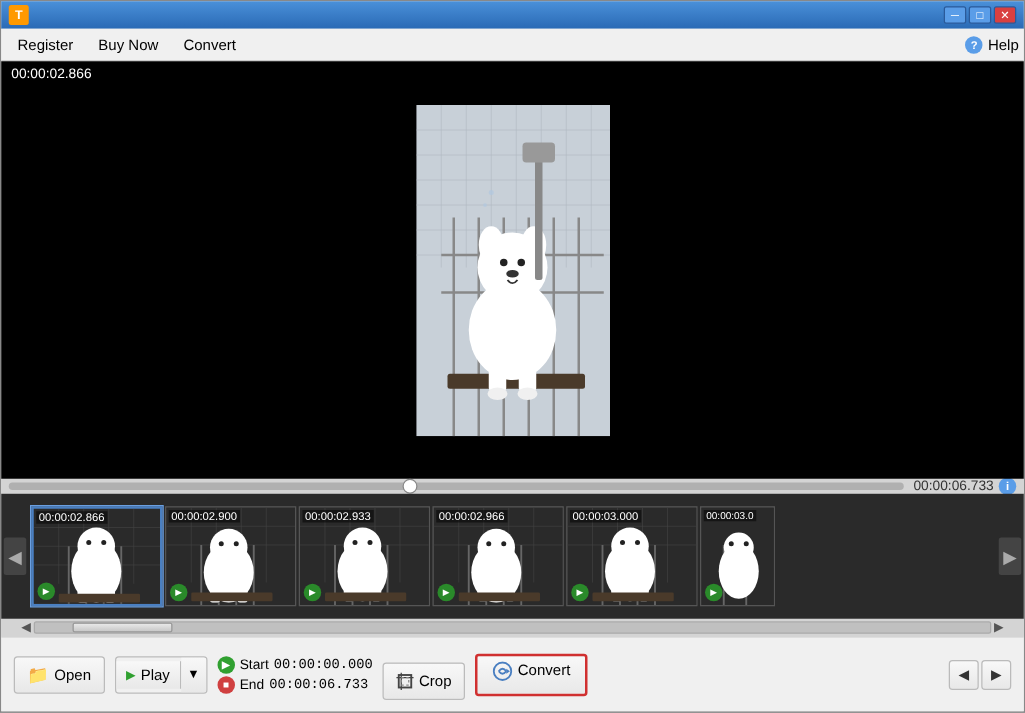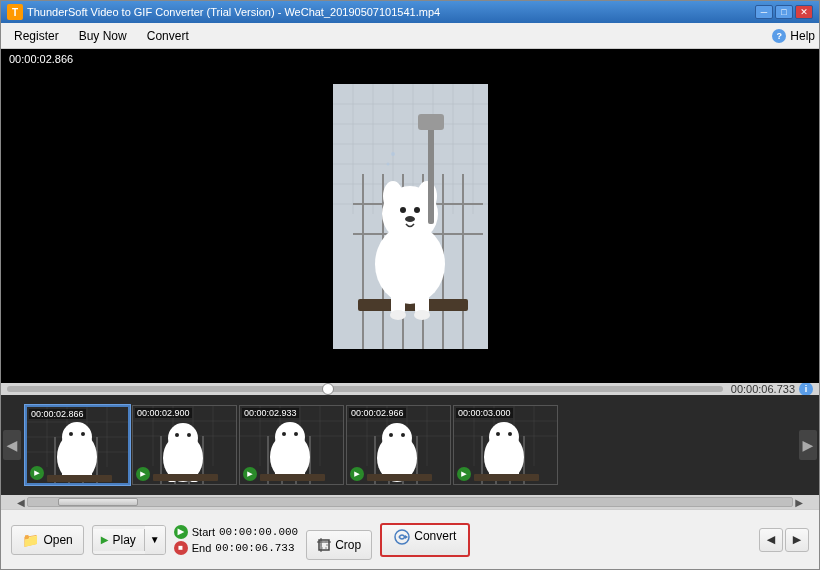--- a/index.html
+++ b/index.html
@@ -385,21 +385,20 @@
     .spacer { flex: 1; }
   </style>
 </head>
 <body>
 
 <div class="window">
 
   <div class="title-bar">
     <div class="title-bar-left">
       <div class="title-bar-icon">T</div>
-      <span class="title-text">ThunderSoft Video to GIF Converter (Trial Version) - WeChat_20190507101541.mp4</span>
     </div>
     <div class="title-bar-buttons">
       <div class="title-btn">─</div>
       <div class="title-btn">□</div>
       <div class="title-btn close">✕</div>
     </div>
   </div>
 
   <div class="menu-bar">
     <div class="menu-item">Register</div>
@@ -629,20 +628,35 @@
         <circle cx="50" cy="31" r="15" fill="white"></circle>
         <circle cx="44" cy="28" r="2" fill="#222"></circle>
         <circle cx="56" cy="28" r="2" fill="#222"></circle>
         <rect x="35" y="65" width="8" height="10" fill="white" rx="2"></rect>
         <rect x="57" y="65" width="8" height="10" fill="white" rx="2"></rect>
         <rect x="20" y="68" width="65" height="7" fill="#4a3a2a" rx="1"></rect>
       </svg>
       <div class="film-frame-play">▶</div>
     </div>
 
+    <div class="film-frame" style="width:60px;">
+      <span class="film-frame-time" style="font-size:8px;">00:00:03.0</span>
+      <svg width="60" height="80" viewBox="0 0 60 80">
+        <rect width="60" height="80" fill="#2a2a2a"></rect>
+        <g fill="none" stroke="#666" stroke-width="1.5">
+          <line x1="18" y1="30" x2="18" y2="80"></line>
+            <line x1="36" y1="30" x2="36" y2="80"></line>
+        </g>
+        <ellipse cx="30" cy="51" rx="16" ry="22" fill="white"></ellipse>
+        <circle cx="30" cy="32" r="12" fill="white"></circle>
+        <circle cx="24" cy="29" r="2" fill="#222"></circle>
+        <circle cx="36" cy="29" r="2" fill="#222"></circle>
+      </svg>
+      <div class="film-frame-play">▶</div>
+    </div>
 
     <div class="film-nav-right">▶</div>
   </div>
 
   <div class="scrollbar-area">
     <span class="scroll-arrow">◀</span>
     <div class="scrollbar-track">
       <div class="scrollbar-thumb"></div>
     </div>
     <span class="scroll-arrow">▶</span>

